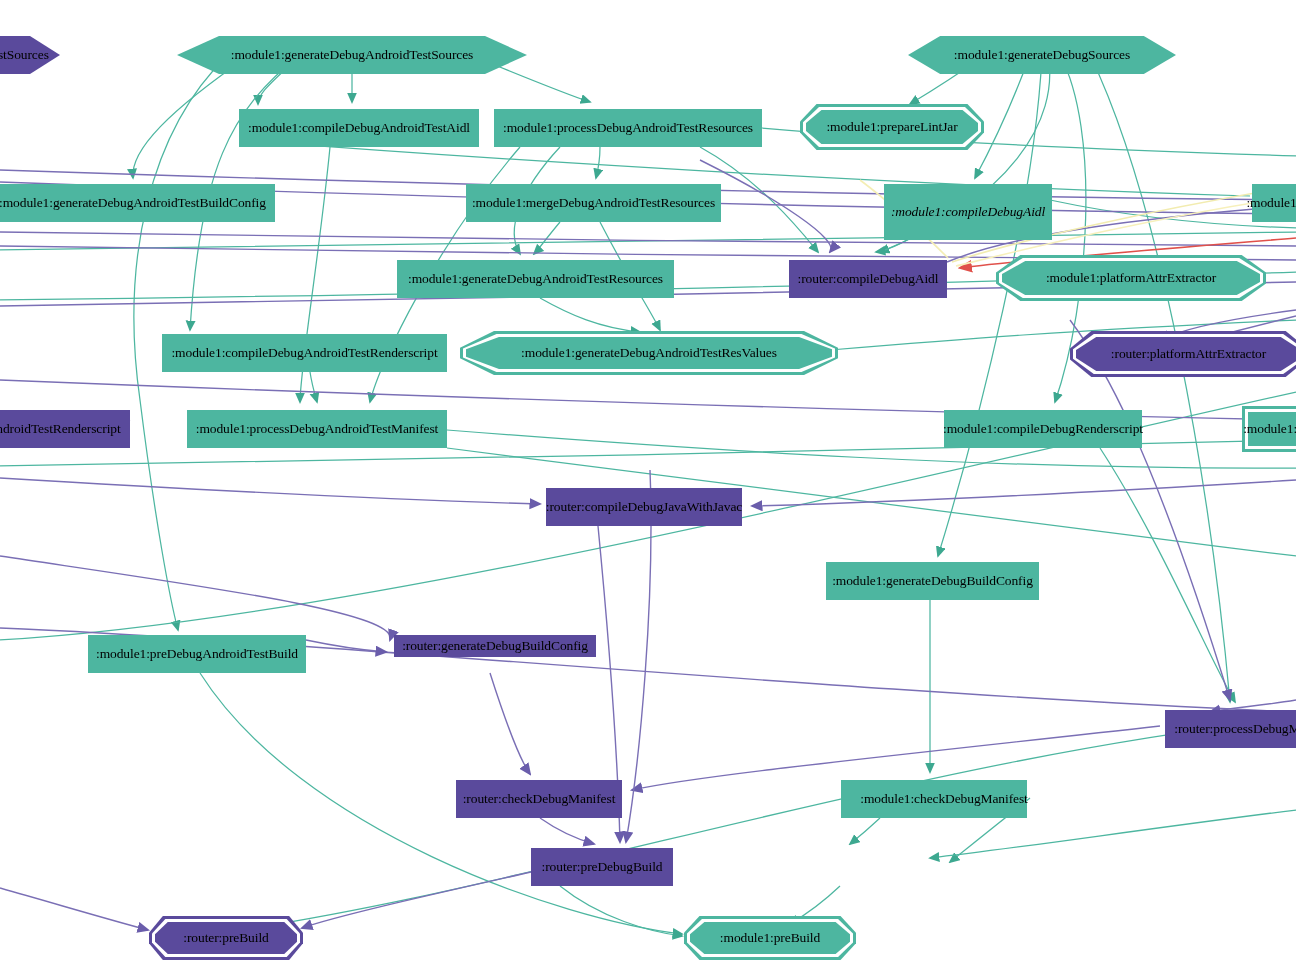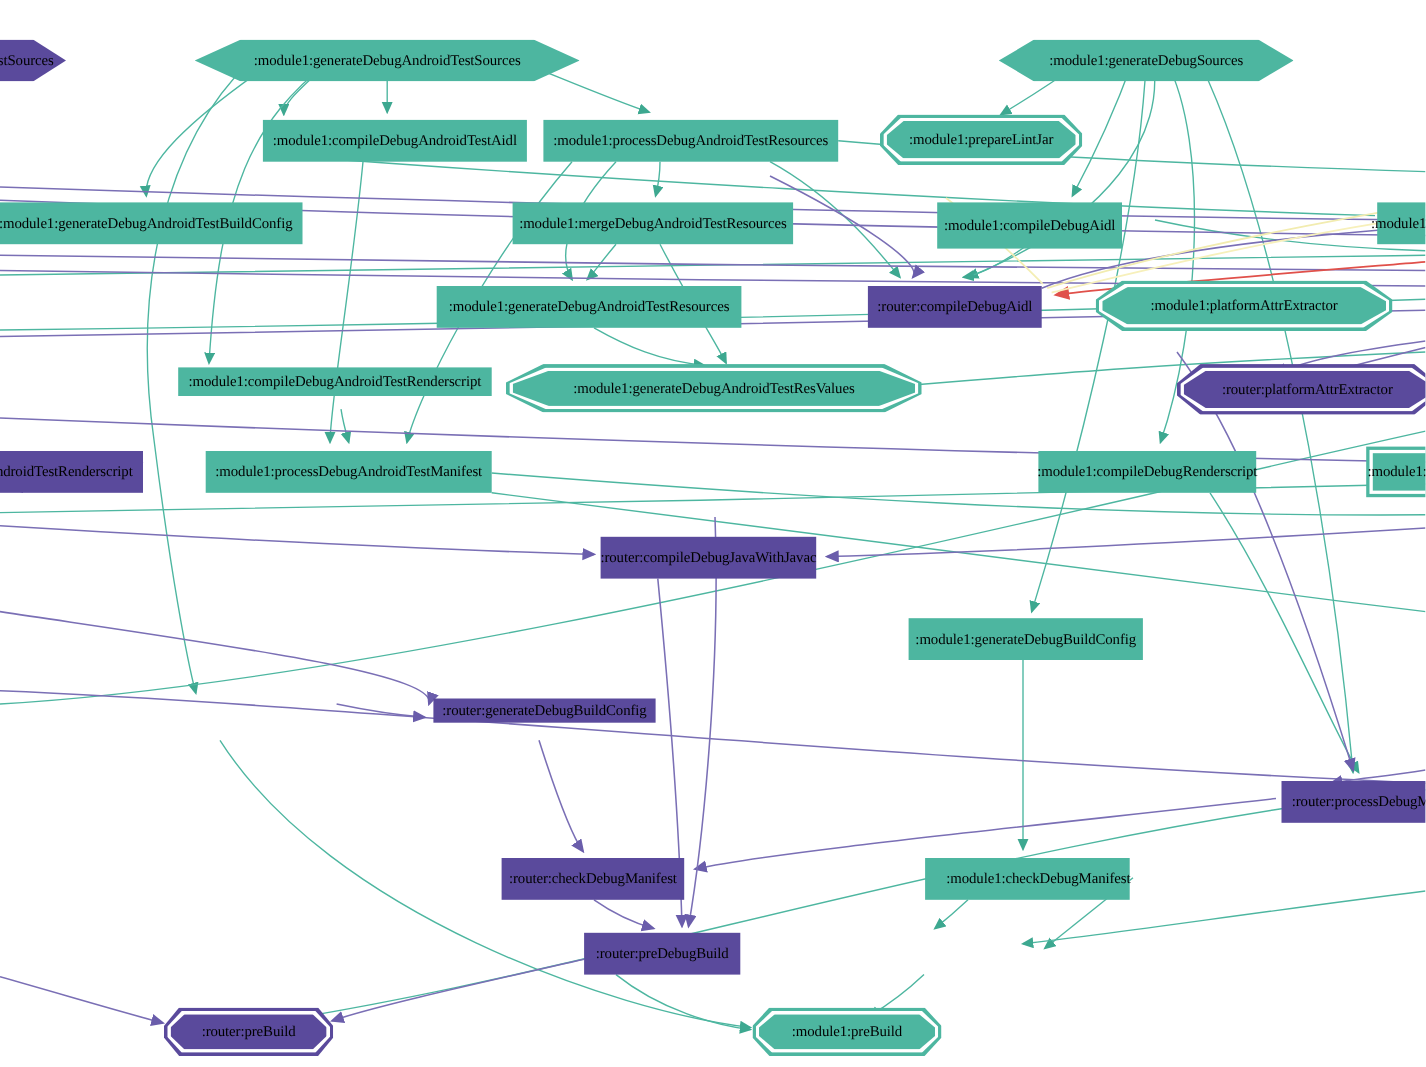--- a/index.html
+++ b/index.html
@@ -228,21 +228,21 @@
         <span class="lbl">:module1:prepareLintJar</span>
       </div>
       <div class="node teal box" style="left: -10px; top: 184px; width: 285px; height: 38px;">
         <div class="shape"></div>
         <span class="lbl">:module1:generateDebugAndroidTestBuildConfig</span>
       </div>
       <div class="node teal box" style="left: 466px; top: 184px; width: 255px; height: 38px;">
         <div class="shape"></div>
         <span class="lbl">:module1:mergeDebugAndroidTestResources</span>
       </div>
-      <div class="node teal box" style="left: 852px; top: 184px; width: 168px; height: 42px;">
+      <div class="node teal box" style="left: 884px; top: 184px; width: 168px; height: 56px; font-style: italic;">
         <div class="shape"></div>
         <span class="lbl">:module1:compileDebugAidl</span>
       </div>
       <div class="node teal box" style="left: 1252px; top: 184px; width: 200px; height: 38px;">
         <div class="shape"></div>
         <span class="lbl">:module1:compileDebugJavaWithJavac</span>
       </div>
       <div class="node teal box" style="left: 397px; top: 260px; width: 277px; height: 38px;">
         <div class="shape"></div>
         <span class="lbl">:module1:generateDebugAndroidTestResources</span>
@@ -250,21 +250,21 @@
       <div class="node purple box" style="left: 789px; top: 260px; width: 158px; height: 38px;">
         <div class="shape"></div>
         <span class="lbl">:router:compileDebugAidl</span>
       </div>
       <div class="node teal oct dbl" style="left: 1002px; top: 261px; width: 258px; height: 34px;">
         <div class="outer"></div>
         <div class="inner-gap"></div>
         <div class="shape"></div>
         <span class="lbl">:module1:platformAttrExtractor</span>
       </div>
-      <div class="node teal box" style="left: 162px; top: 334px; width: 285px; height: 26px; text-align: center;">
+      <div class="node teal box" style="left: 162px; top: 334px; width: 285px; height: 38px; text-align: center;">
         <div class="shape"></div>
         <span class="lbl">:module1:compileDebugAndroidTestRenderscript</span>
       </div>
       <div class="node teal oct dbl" style="left: 466px; top: 337px; width: 366px; height: 32px;">
         <div class="outer"></div>
         <div class="inner-gap"></div>
         <div class="shape"></div>
         <span class="lbl">:module1:generateDebugAndroidTestResValues</span>
       </div>
       <div class="node purple oct dbl" style="left: 1076px; top: 337px; width: 225px; height: 34px;">
@@ -292,20 +292,24 @@
         <span class="lbl">:module1:generateDebugResValues</span>
       </div>
       <div class="node purple box" style="left: 546px; top: 488px; width: 196px; height: 38px;">
         <div class="shape"></div>
         <span class="lbl">:router:compileDebugJavaWithJavac</span>
       </div>
       <div class="node teal box" style="left: 826px; top: 562px; width: 213px; height: 38px;">
         <div class="shape"></div>
         <span class="lbl">:module1:generateDebugBuildConfig</span>
       </div>
+      <div class="node teal box" style="left: 88px; top: 635px; width: 218px; height: 38px;">
+        <div class="shape"></div>
+        <span class="lbl">:module1:preDebugAndroidTestBuild</span>
+      </div>
       <div class="node purple box" style="left: 394px; top: 635px; width: 202px; height: 22px;">
         <div class="shape"></div>
         <span class="lbl">:router:generateDebugBuildConfig</span>
       </div>
       <div class="node purple box" style="left: 1165px; top: 710px; width: 180px; height: 38px;">
         <div class="shape"></div>
         <span class="lbl">:router:processDebugManifest</span>
       </div>
       <div class="node purple box" style="left: 456px; top: 780px; width: 166px; height: 38px;">
         <div class="shape"></div>

